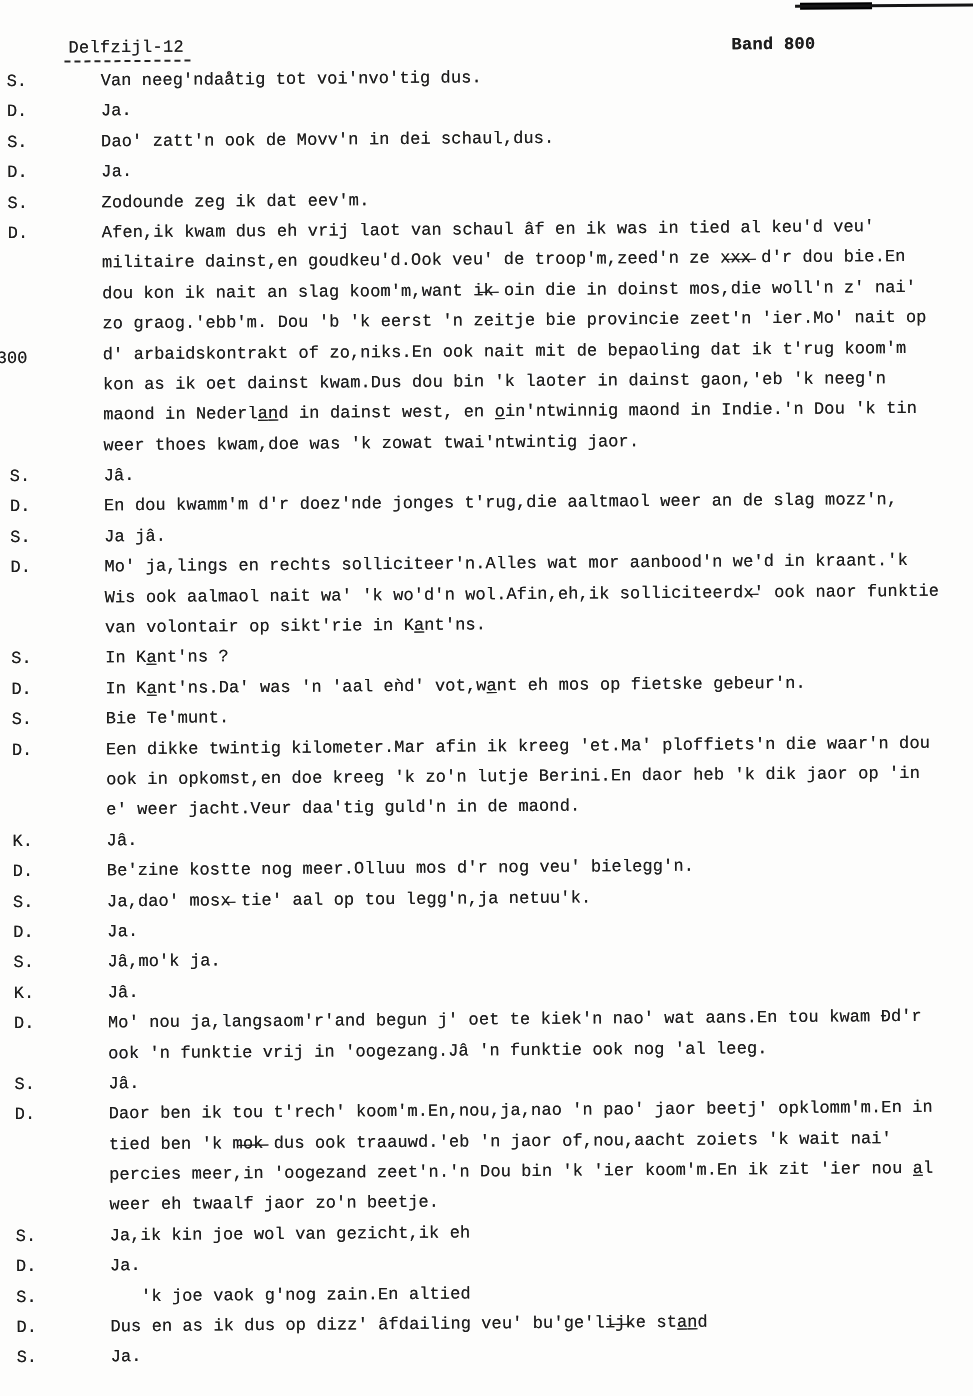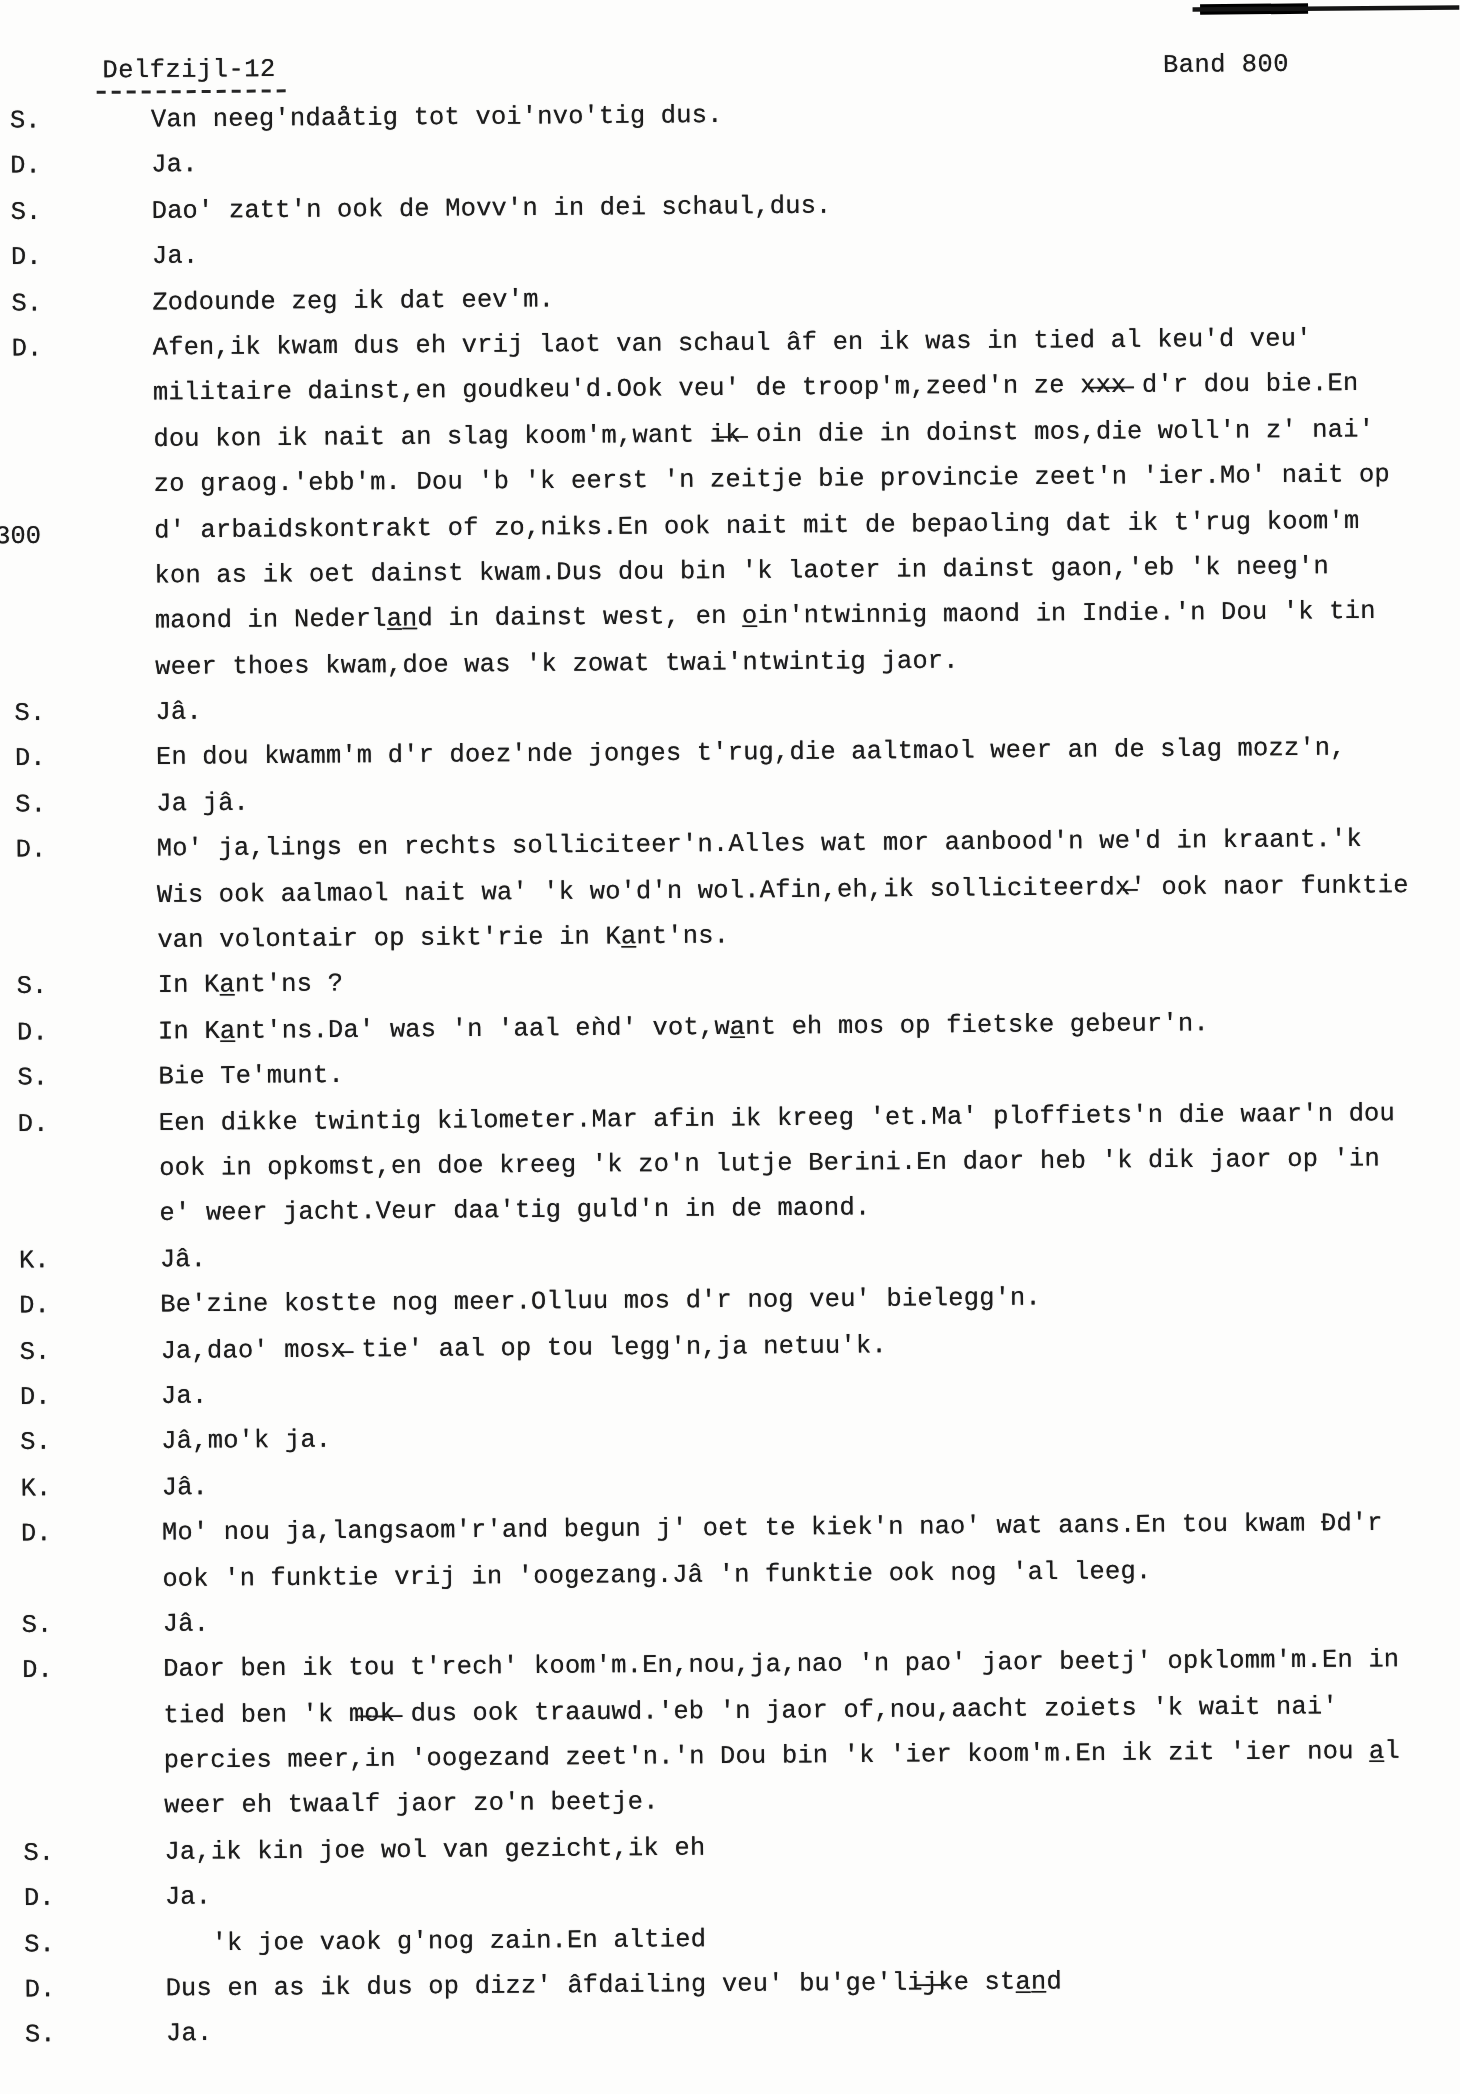--- a/index.html
+++ b/index.html
@@ -16,23 +16,24 @@
   }
   .doc-header{position:absolute;top:28px;left:0;right:0;height:34px;}
   .title{
     position:absolute;left:64px;top:4px;
     font-size:17px;letter-spacing:.3px;
     border-bottom:2px dashed #262626;
     padding:0 6px 3px 4px;
     text-shadow:0 0 .5px rgba(20,20,20,.75);
   }
   .band{
-    position:absolute;left:775px;top:6px;
+    position:absolute;left:731px;top:6px;
     font-size:17px;letter-spacing:.3px;
     text-shadow:0 0 .5px rgba(20,20,20,.75);
+    font-weight:bold;
   }
   .artifact-thin{position:absolute;top:4px;left:795px;width:178px;height:3px;background:#151515;}
   .artifact-thick{position:absolute;top:2px;left:800px;width:72px;height:7px;background:#000;}
   #transcript{position:absolute;top:60px;left:0;right:0;}
   .row{
     position:relative;
     height:30.4px;line-height:30.4px;
     padding-left:6px;
     white-space:nowrap;
   }

